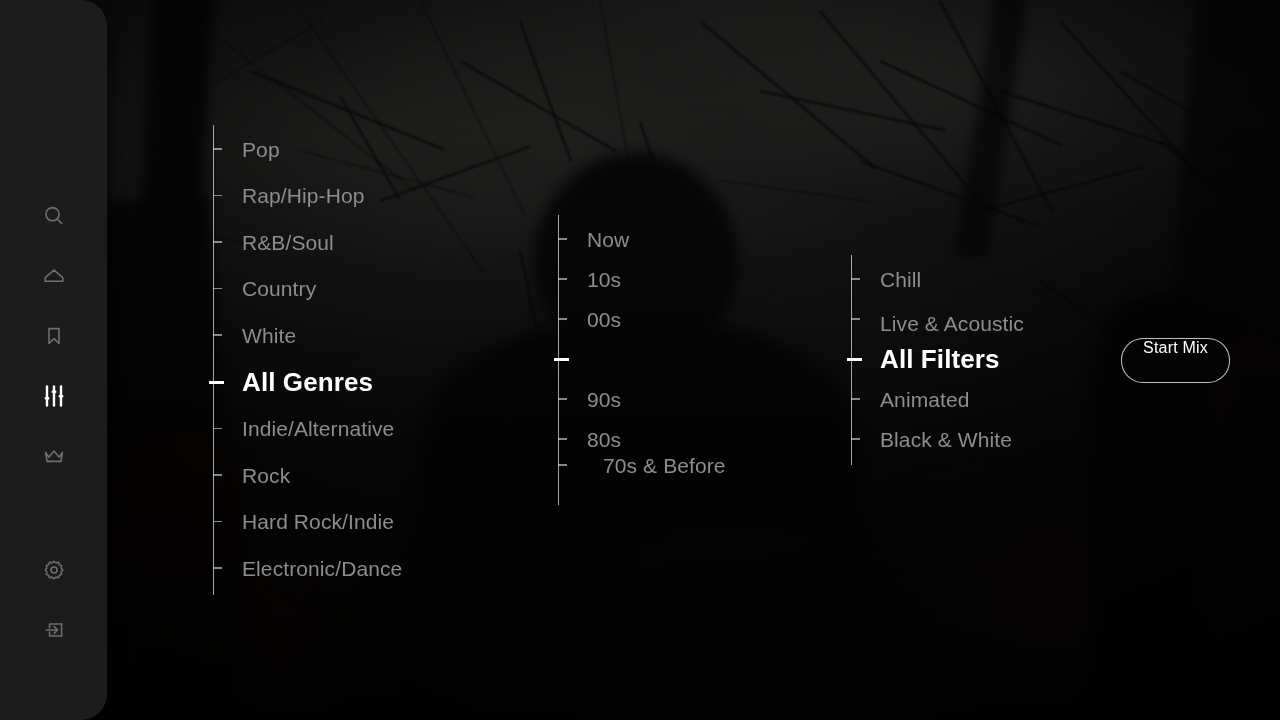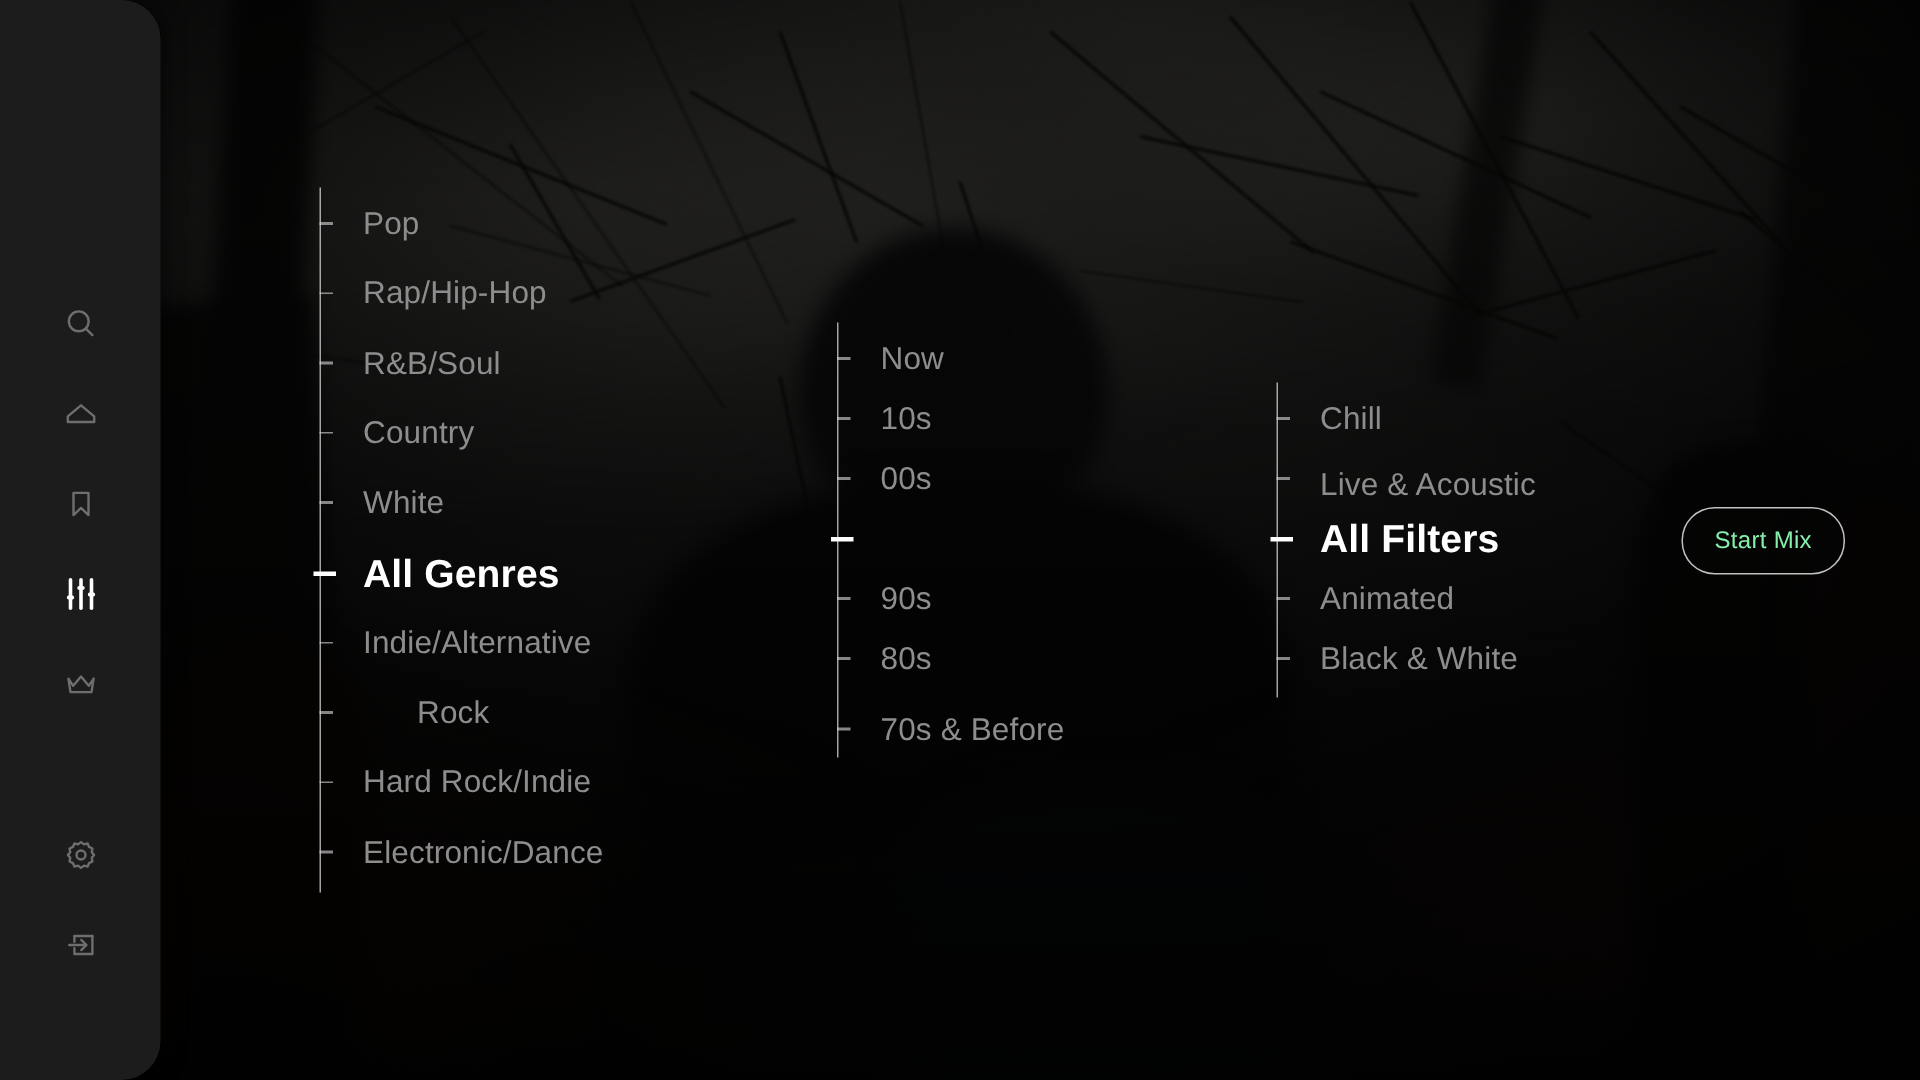--- a/index.html
+++ b/index.html
@@ -244,25 +244,24 @@
   
   #start-mix {
     position: absolute;
     left: 1121px;
     top: 338px;
     width: 107px;
     height: 43px;
     border: 1px solid rgba(235,235,235,.82);
     border-radius: 22px;
     background: rgba(8,8,8,.28);
-    color: #86efac;
+    color: #ffffff;
     font-size: 16px;
     letter-spacing: .2px;
     display: flex;
-    align-items: center;
     justify-content: center;
     z-index: 25;
     cursor: pointer;
     font-family: "Liberation Sans", sans-serif;
   }
 </style>
 </head>
 <body>
 
 <div id="app">
@@ -419,21 +418,21 @@
           <span class="lbl">White</span>
         </div>
         <div class="opt selected" style="top: 242px;">
           <span class="tick"></span>
           <span class="lbl">All Genres</span>
         </div>
         <div class="opt" style="top: 288.6px;">
           <span class="tick"></span>
           <span class="lbl">Indie/Alternative</span>
         </div>
-        <div class="opt" style="top: 335.2px; padding-left: 36px;">
+        <div class="opt" style="top: 335.2px;">
           <span class="tick"></span>
           <span class="lbl">Rock</span>
         </div>
         <div class="opt" style="top: 381.8px;">
           <span class="tick"></span>
           <span class="lbl">Hard Rock/Indie</span>
         </div>
         <div class="opt" style="top: 428.4px; align-items: center;">
           <span class="tick"></span>
           <span class="lbl">Electronic/Dance</span>
@@ -457,21 +456,21 @@
           <span class="tick"></span>
         </div>
         <div class="opt" style="top: 169px;">
           <span class="tick"></span>
           <span class="lbl">90s</span>
         </div>
         <div class="opt" style="top: 209px;">
           <span class="tick"></span>
           <span class="lbl">80s</span>
         </div>
-        <div class="opt" style="top: 256px;">
+        <div class="opt" style="top: 235px; padding-left: 16px;">
           <span class="tick"></span>
           <span class="lbl">70s &amp; Before</span>
         </div>
       </div>
     <div class="column" id="col-filters">
       <div class="axis"></div>
     <div class="opt" style="top: 9px;">
           <span class="tick"></span>
           <span class="lbl">Chill</span>
         </div>

